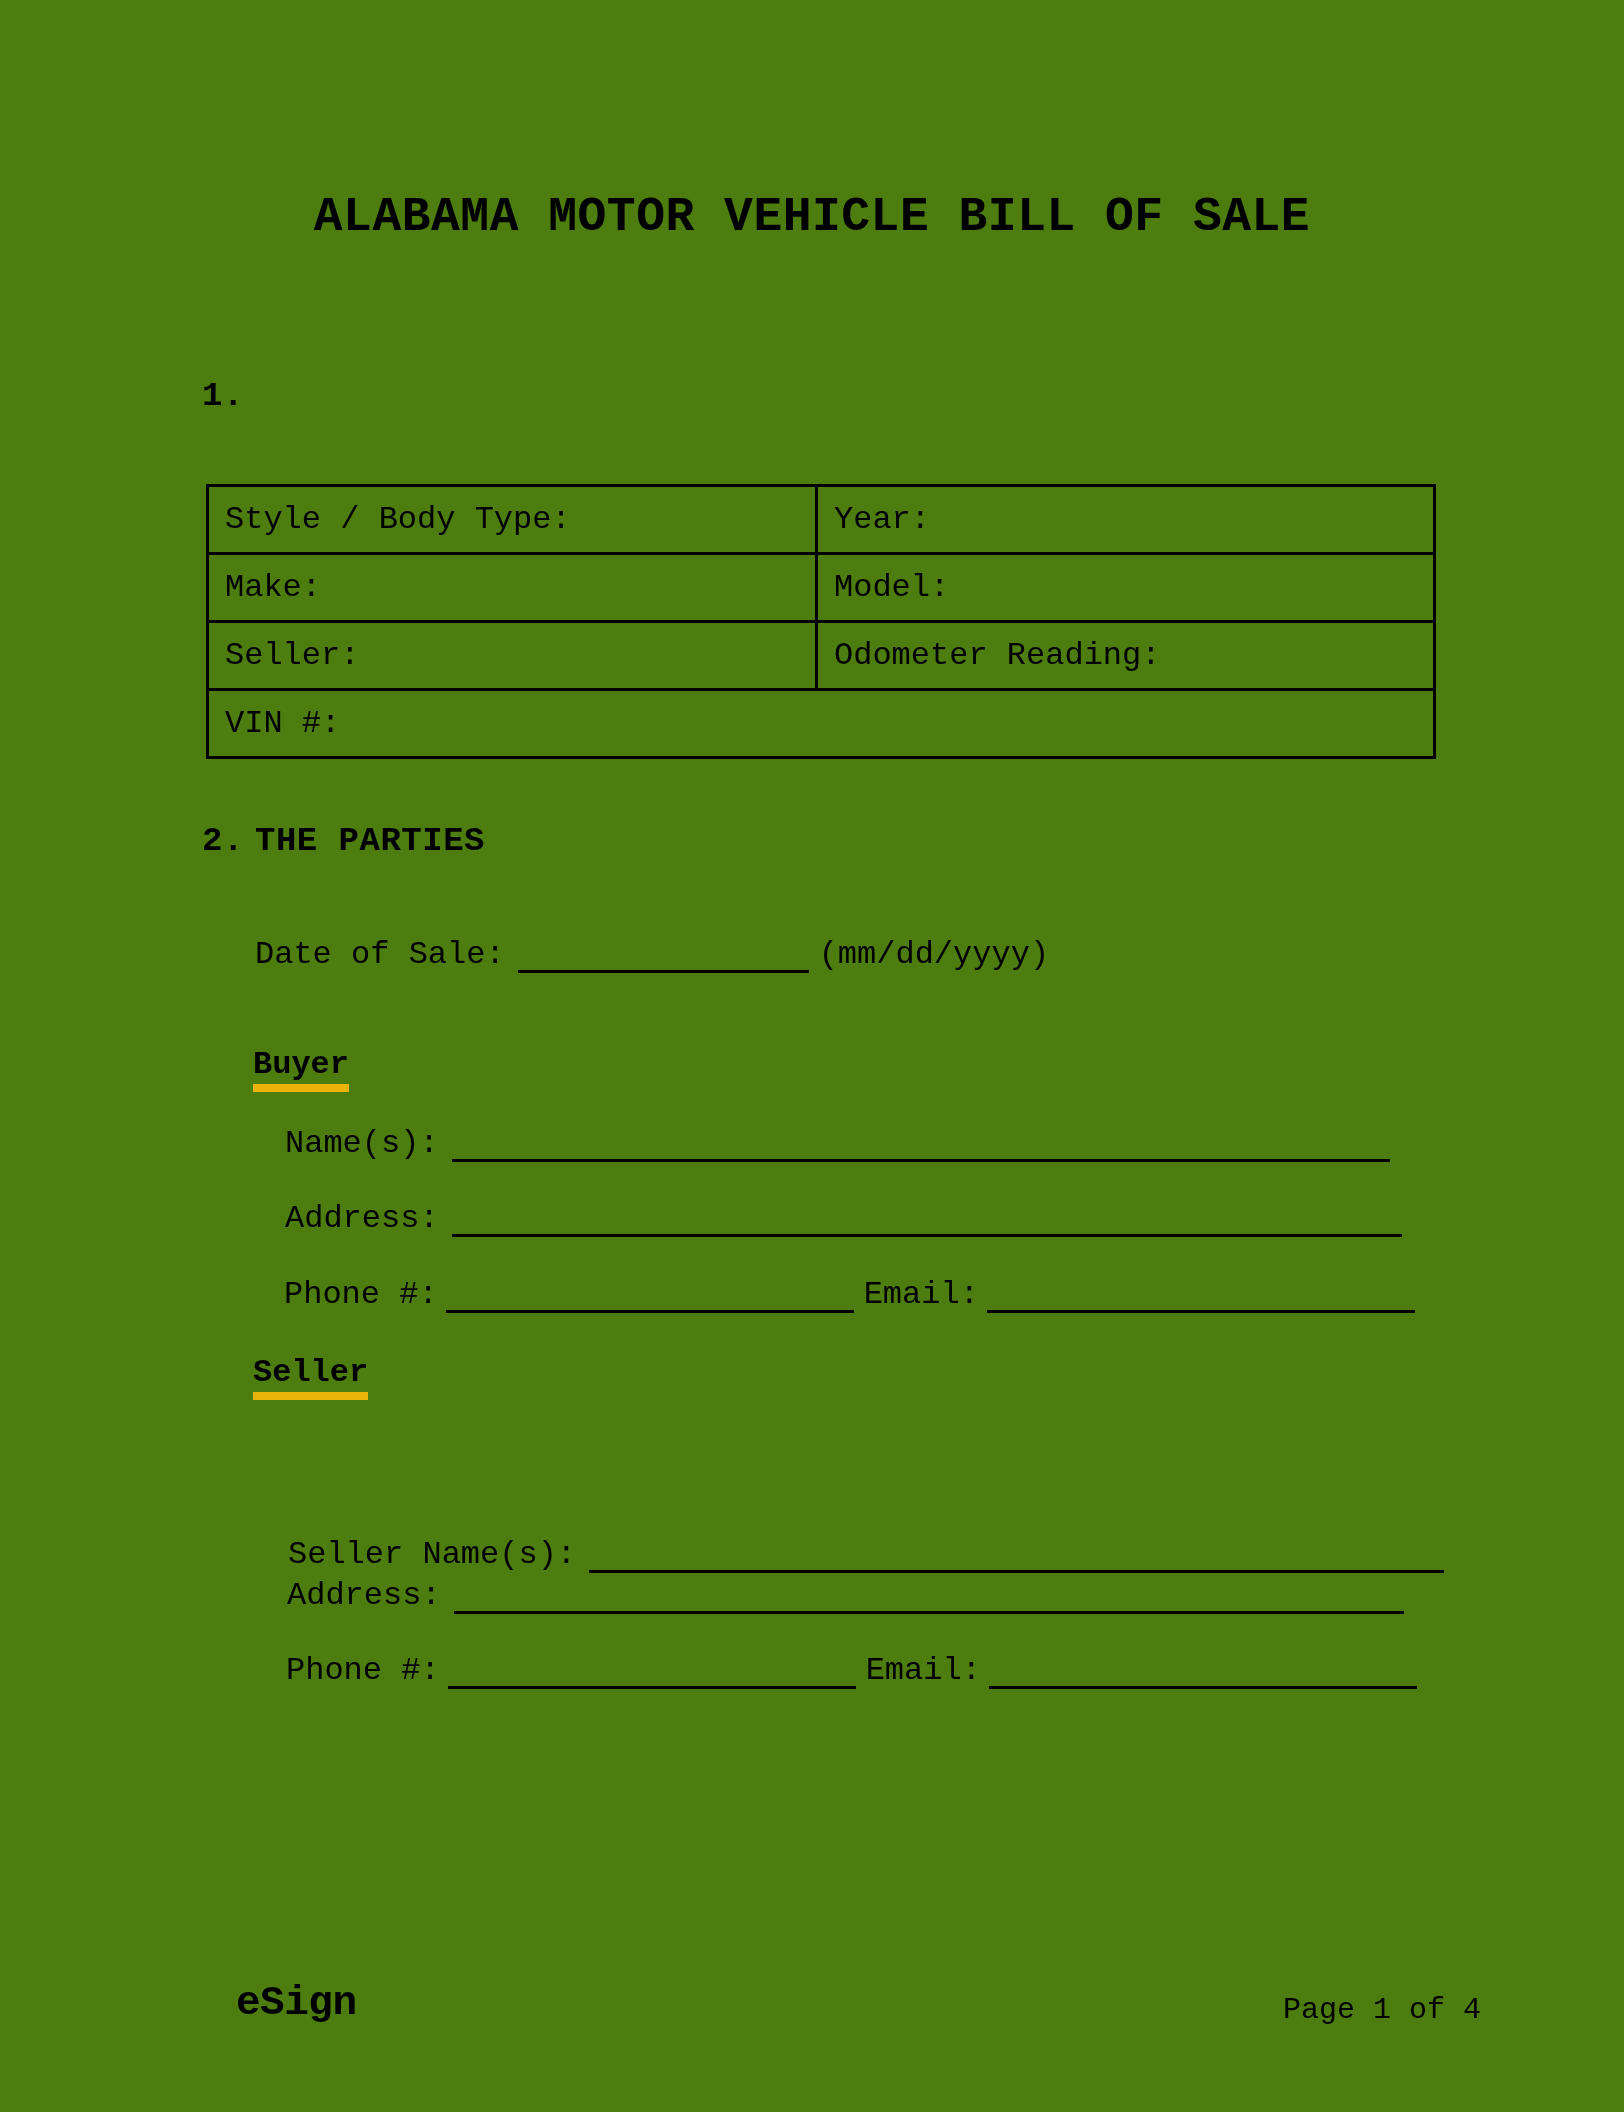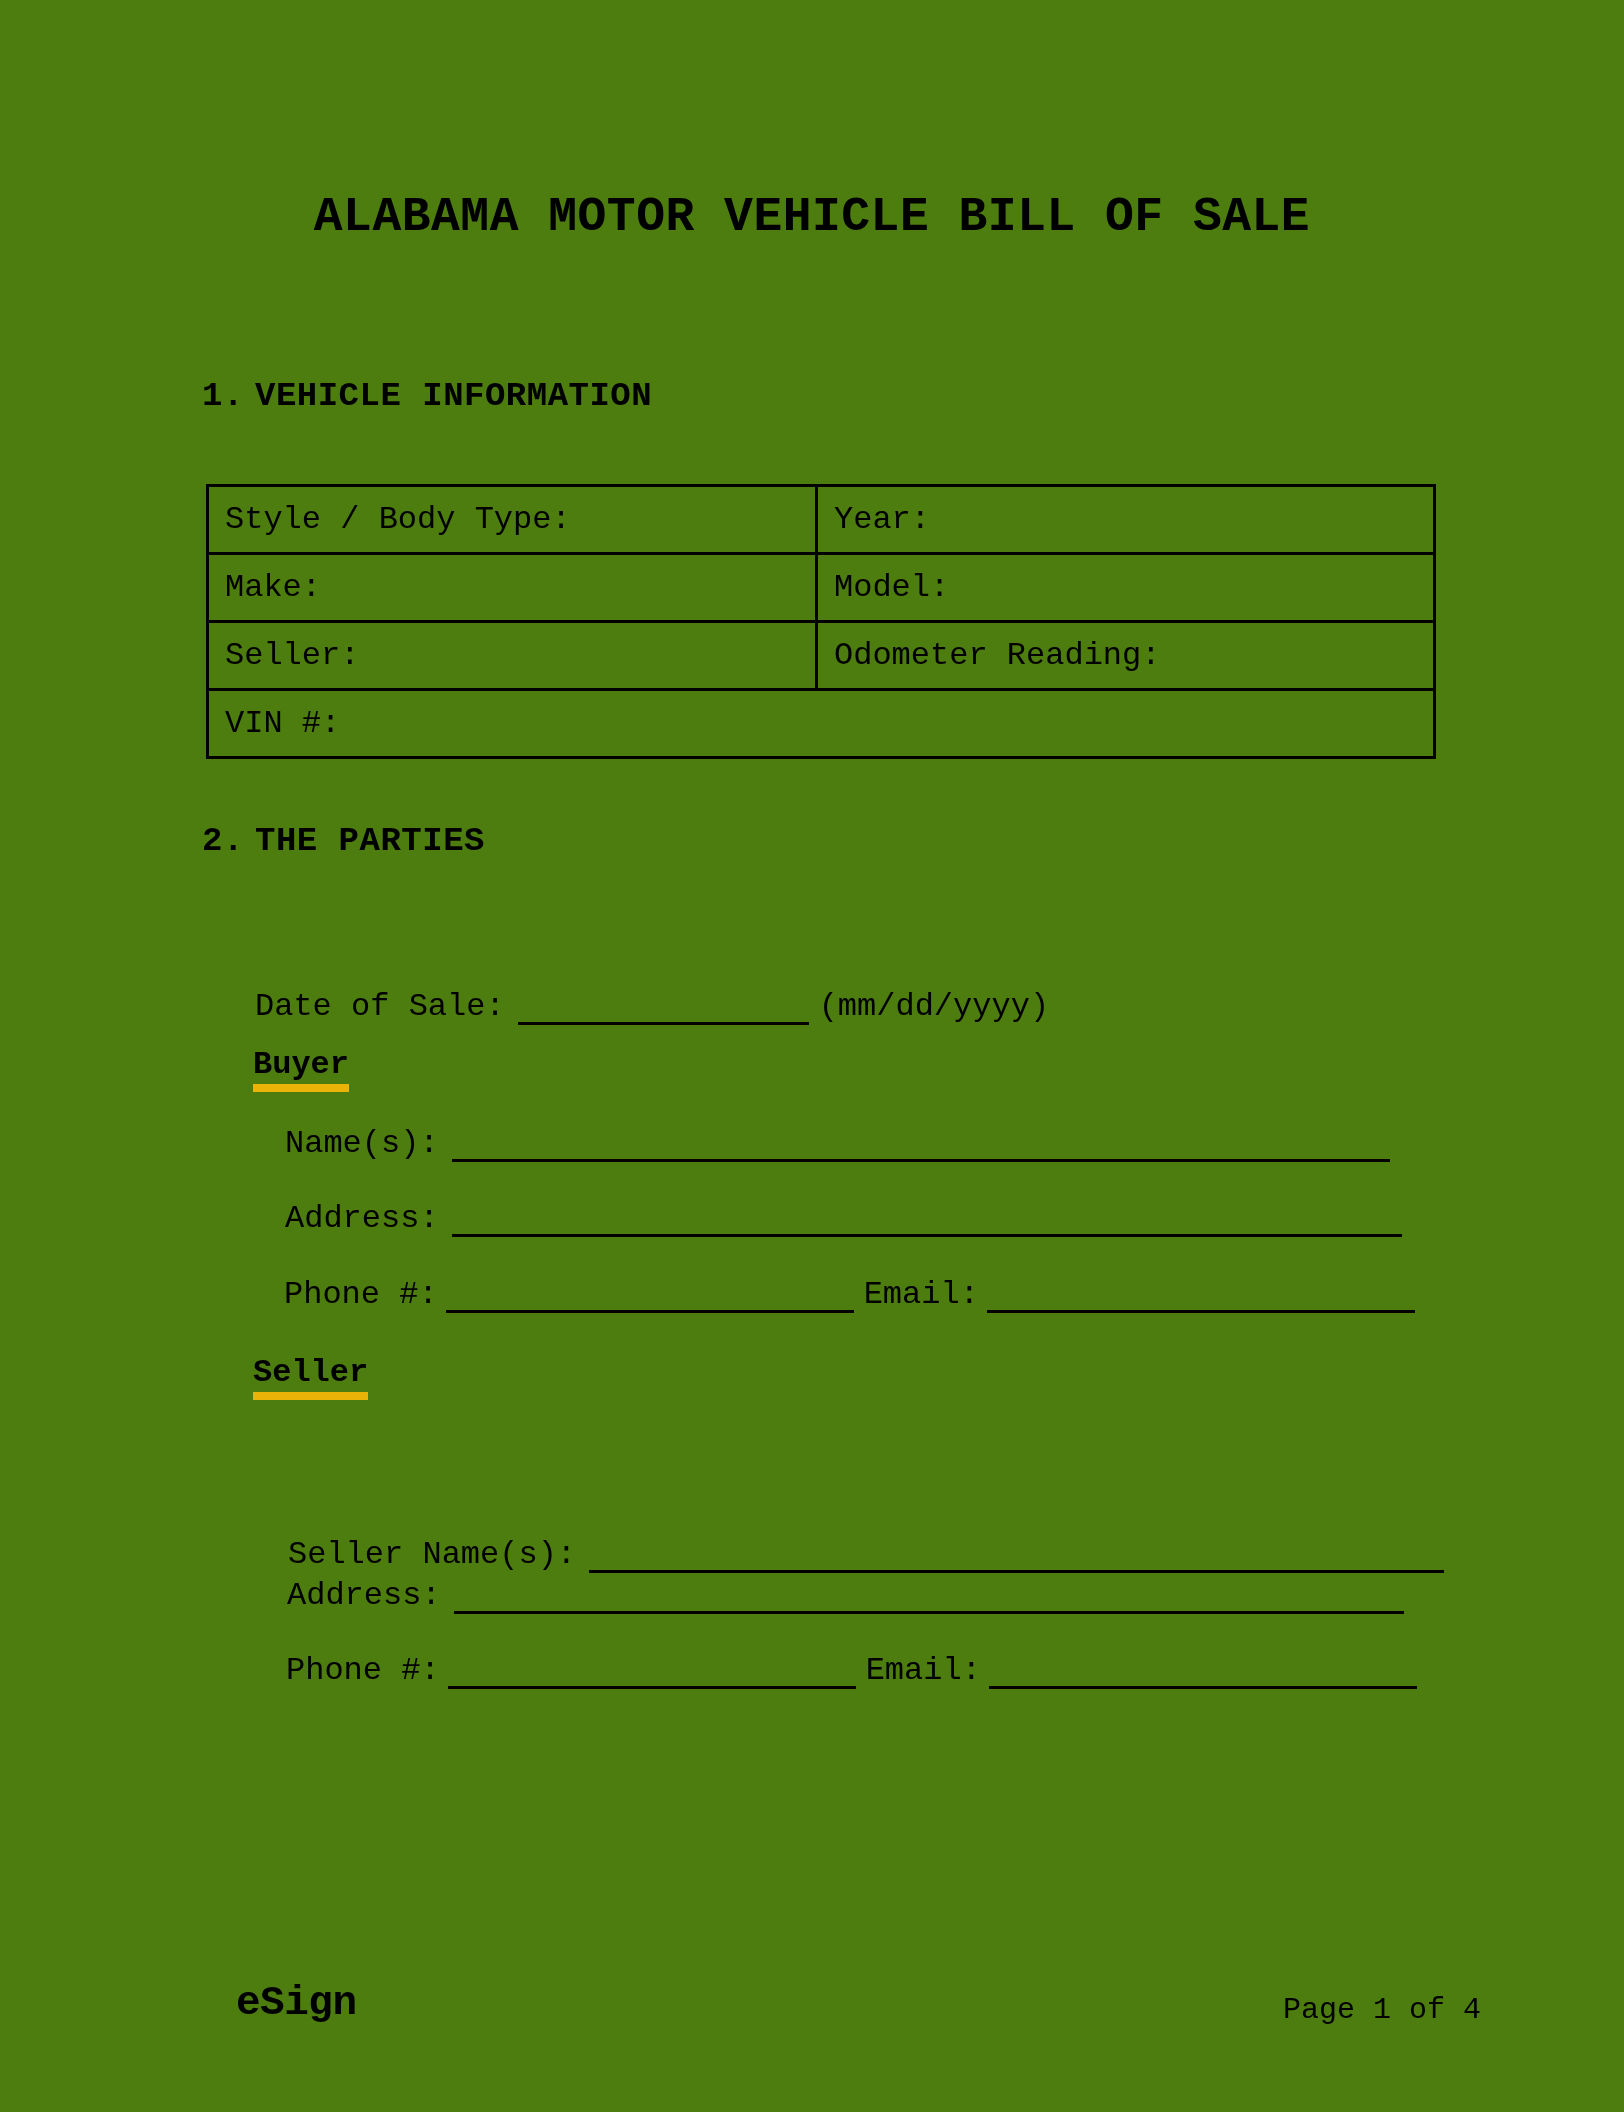--- a/index.html
+++ b/index.html
@@ -104,21 +104,20 @@
 </style>
 </head>
 <body>
 
 <div class="page">
 
   <div class="doc-title">ALABAMA MOTOR VEHICLE BILL OF SALE</div>
 
   <div class="sec" style="left:202px; top:377px;">
     <span class="num">1.</span>
-    <span>VEHICLE INFORMATION</span>
   </div>
 
   <table class="vtable">
     <colgroup>
       <col style="width:609px">
       <col style="width:618px">
     </colgroup>
     <tbody>
       <tr>
         <td>
@@ -150,21 +149,21 @@
         </td>
       </tr>
     </tbody>
   </table>
 
   <div class="sec" style="left:202px; top:822px;">
     <span class="num">2.</span>
     <span>THE PARTIES</span>
   </div>
 
-  <div class="frow" style="left:255px; top:988px;text-align:center;">
+  <div class="frow" style="left:255px; top:936px;text-align:center;">
     <span class="lbl">Date of Sale:</span>
     <span class="fill" style="width:291px;"></span>
     <span class="lbl after">(mm/dd/yyyy)</span>
   </div>
 
   <div class="subhead" style="left:253px; top:1046px;">Buyer</div>
 
   <div class="frow" style="left:285px; top:1125px;">
     <span class="lbl">Name(s):</span>
     <span class="fill" style="width:938px;"></span>

